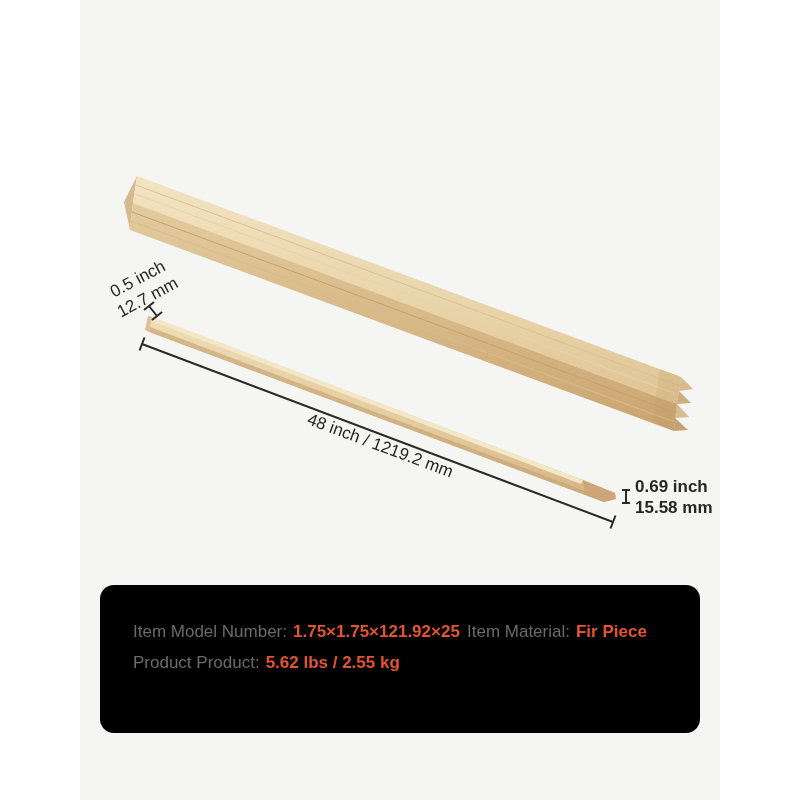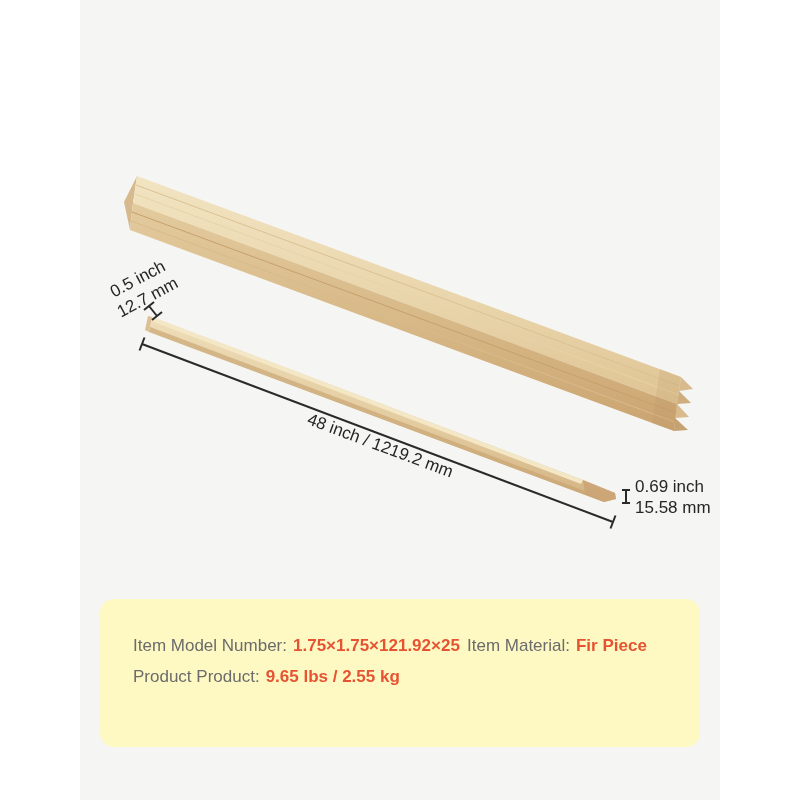--- a/index.html
+++ b/index.html
@@ -15,24 +15,24 @@
   .photo-svg{position:absolute;left:0;top:0;}
   .dim-label{
     position:absolute;color:#262626;font-size:17px;line-height:1.22;
     white-space:nowrap;
   }
   .dim-label .ln{display:block;}
   .dim-a{left:88px;top:268px;width:110px;text-align:center;
     transform:rotate(-28deg);transform-origin:center center;}
   .dim-b{left:255px;top:436px;width:250px;text-align:center;
     transform:rotate(20.5deg);transform-origin:center center;}
-  .dim-c{left:635px;top:477px;text-align:left;}
+  .dim-c{left:635px;top:477px;text-align:left;font-weight:bold;}
   .spec-card{
-    position:absolute;left:100px;top:599px;width:600px;height:148px;
-    background:#fef9c3;border-radius:14px;
+    position:absolute;left:100px;top:585px;width:600px;height:148px;
+    background:#000000;border-radius:14px;
     box-sizing:border-box;padding:31px 0 0 33px;
     display:grid;grid-template-columns:334px 1fr;grid-auto-rows:31.5px;
     align-items:center;
   }
   .spec-cell{font-size:17px;white-space:nowrap;}
   .spec-label{color:#6b6b6b;}
   .spec-value{color:#e65332;font-weight:700;margin-left:6px;}
 </style>
 </head>
 <body>
@@ -128,15 +128,15 @@
 </div>
 
 <div class="spec-card">
   <div class="spec-cell">
     <span class="spec-label">Item Model Number:</span><span class="spec-value">1.75×1.75×121.92×25</span>
   </div>
   <div class="spec-cell">
     <span class="spec-label">Item Material:</span><span class="spec-value">Fir Piece</span>
   </div>
   <div class="spec-cell">
-    <span class="spec-label">Product Product:</span><span class="spec-value">9.65 lbs / 2.55 kg</span>
+    <span class="spec-label">Product Product:</span><span class="spec-value">5.62 lbs / 2.55 kg</span>
   </div>
 </div>
 
 </body></html>

